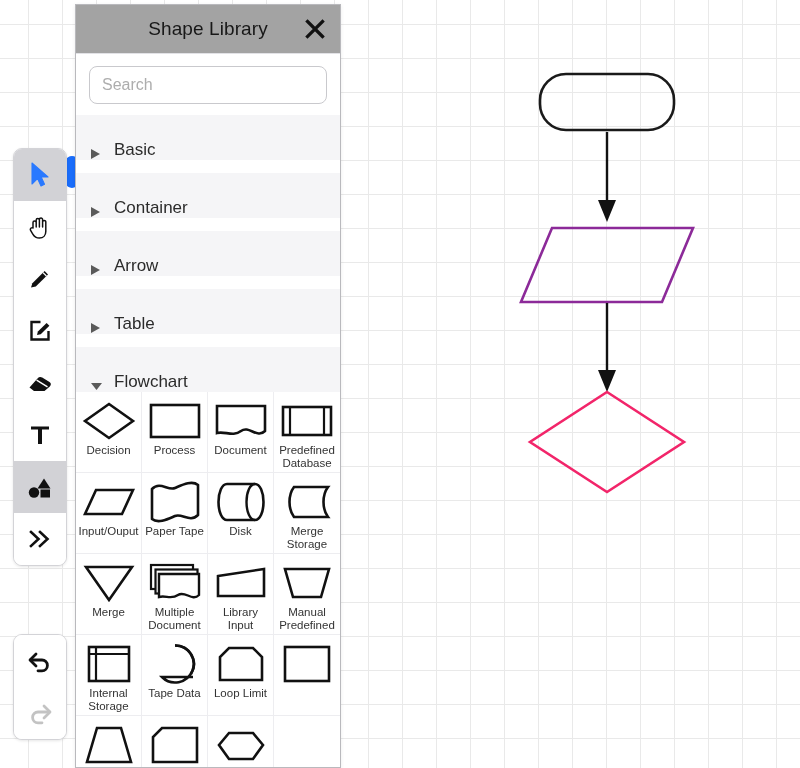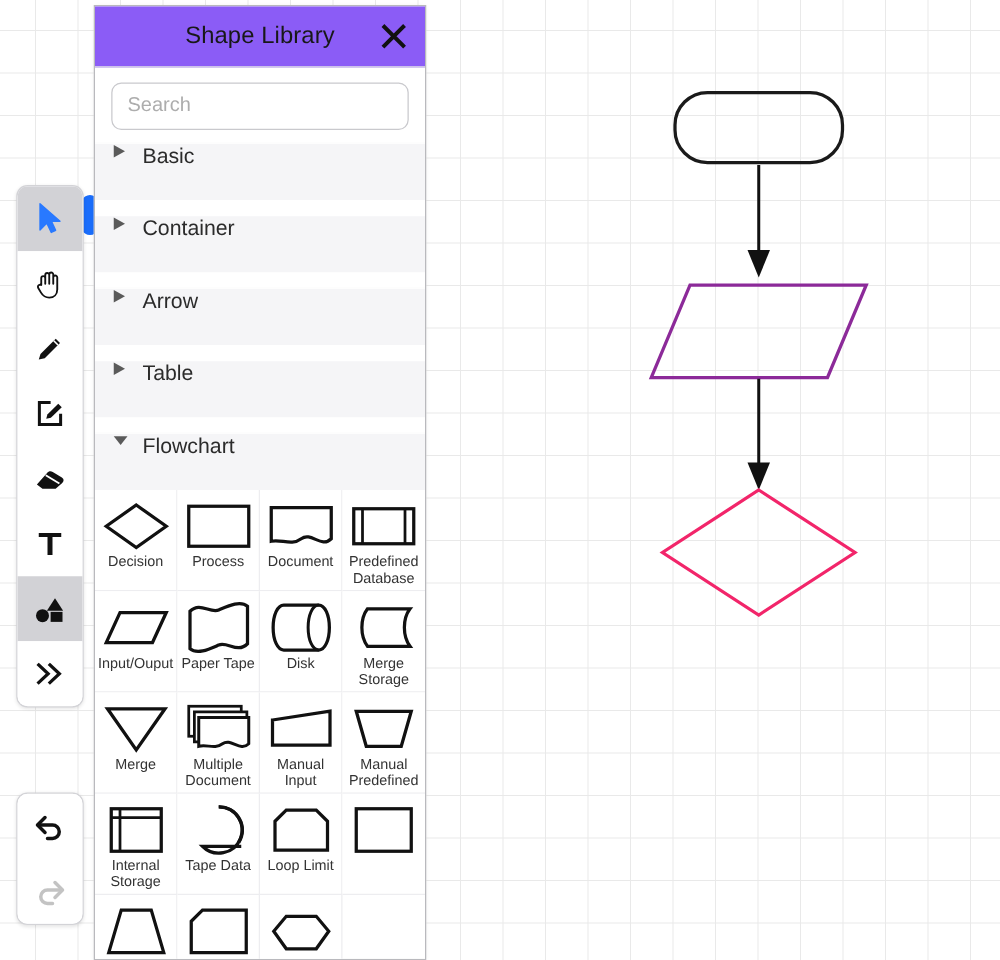--- a/index.html
+++ b/index.html
@@ -61,21 +61,21 @@
     background: #ffffff;
     border: 1px solid #b9b9bd;
     box-sizing: border-box;
     overflow: hidden;
     z-index: 40;
     box-shadow: 0 1px 4px rgba(0,0,0,0.08);
   }
   .panel-header {
     position: relative;
     height: 48px;
-    background: #8b5cf6;
+    background: #a3a3a3;
     border-bottom: 1px solid #e2e2e6;
     display: flex; align-items: center; justify-content: center;
   }
   .panel-title {
     font-size: 19px; color: #181818; letter-spacing: .1px;
   }
   .panel-close {
     position: absolute; right: 12px; top: 50%; transform: translateY(-50%);
     width: 26px; height: 26px;
     display: flex; align-items: center; justify-content: center;
@@ -94,21 +94,21 @@
     outline: none;
     font-family: "Liberation Sans", sans-serif;
     background: #fff;
   }
   .search-input::placeholder { color: #adadad; }
 
   .cat-list { }
   .cat-row {
     height: 46px;
     background: #f5f5f7;
-    display: flex; align-items: flex-start;
+    display: flex; align-items: flex-end;
     padding-left: 14px;
     cursor: pointer;
     border-top: 1px solid #fff;
     box-sizing: border-box;
   }
   .cat-gap { height: 12px; background: #ffffff; }
   .cat-caret { width: 18px; display:flex; align-items:center; }
   .cat-label { font-size: 17px; color: #2b2b2b; margin-left: 6px; }
 
   
@@ -399,21 +399,21 @@
         </div>
         <div class="shape-label">Multiple Document</div>
       </div>
 
       <div class="shape-cell">
         <div class="shape-art">
           <svg width="52" height="34" viewBox="0 0 52 34">
               <polygon points="3,10 49,3 49,30 3,30" fill="none" stroke="#111" stroke-width="2.6"></polygon>
             </svg>
         </div>
-        <div class="shape-label">Manual Input</div>
+        <div class="shape-label">Library Input</div>
       </div>
 
       <div class="shape-cell">
         <div class="shape-art">
           <svg width="52" height="36" viewBox="0 0 52 36">
               <polygon points="4,4 48,4 40,32 12,32" fill="none" stroke="#111" stroke-width="2.6"></polygon>
             </svg>
         </div>
         <div class="shape-label">Manual Predefined</div>
       </div>

